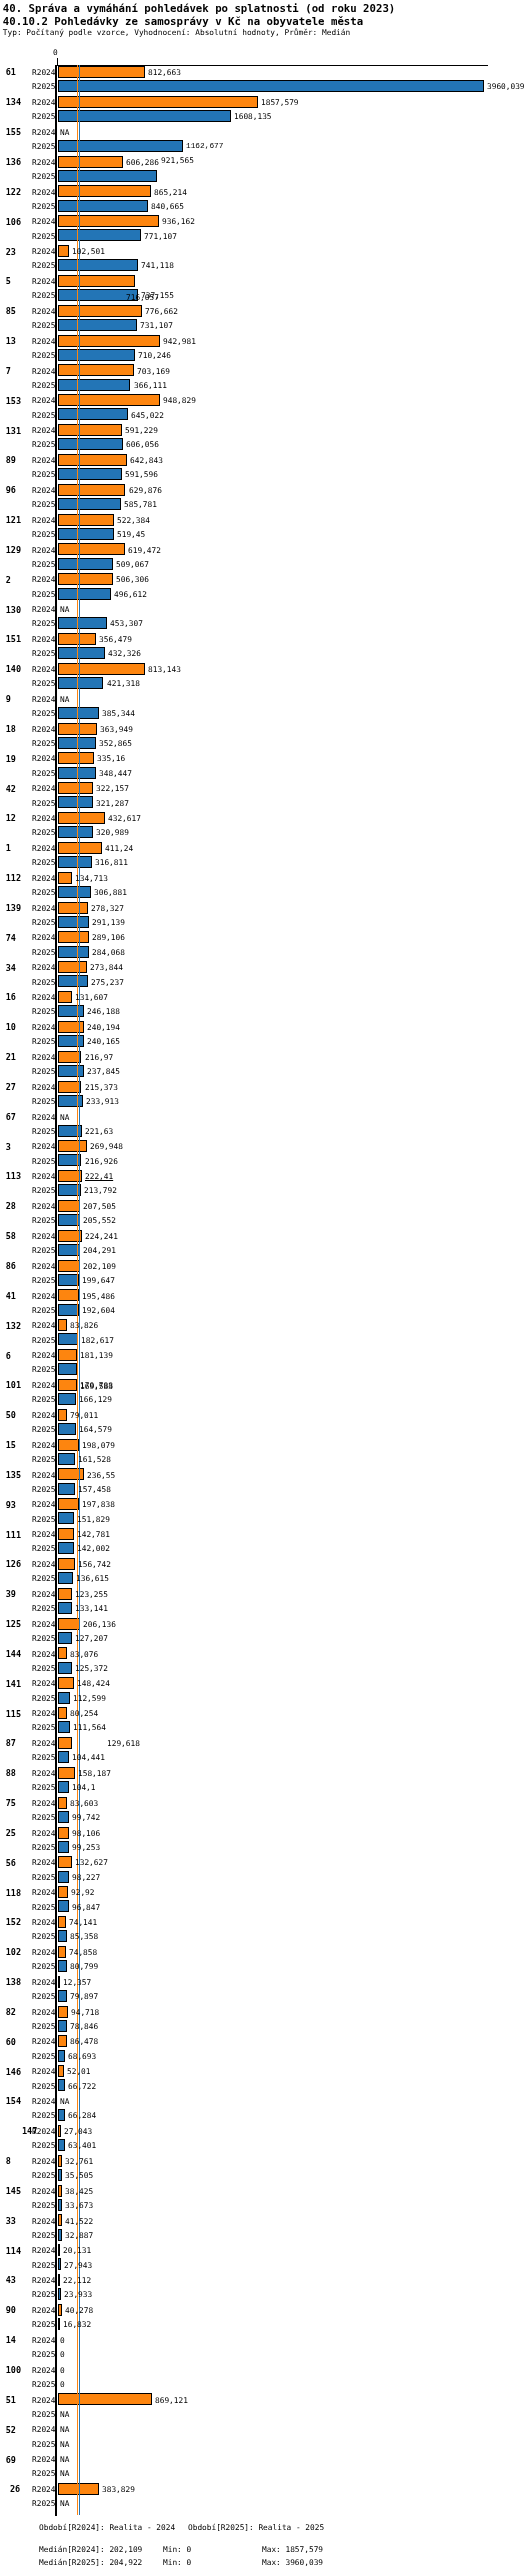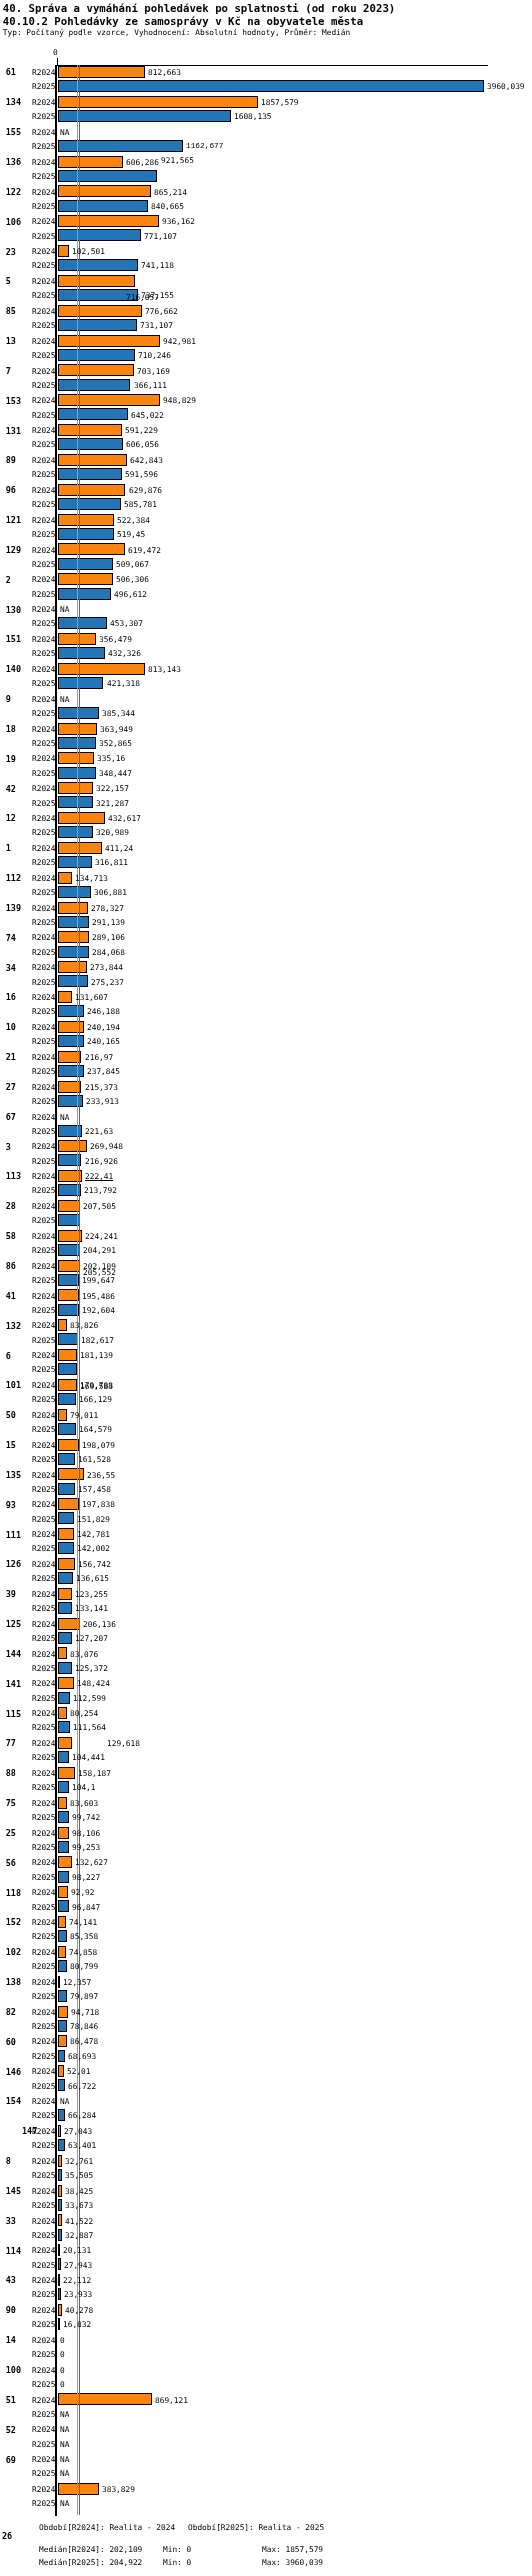--- a/index.html
+++ b/index.html
@@ -294,21 +294,21 @@
       <div class="abs vlabel" style="left: 85px; top: 1172px; text-decoration: underline;">222,41</div>
       <div class="abs slabel" style="left: 32px; top: 1186px;">R2025</div>
       <div class="abs bar" style="left: 58px; top: 1184px; width: 23px; height: 12px; background: rgb(35, 117, 182);"></div>
       <div class="abs vlabel" style="left: 84px; top: 1186px;">213,792</div>
       <div class="abs gid" style="left: 5.7px; top: 1201px;">28</div>
       <div class="abs slabel" style="left: 32px; top: 1202px;">R2024</div>
       <div class="abs bar" style="left: 58px; top: 1200px; width: 22px; height: 12px; background: rgb(253, 133, 15);"></div>
       <div class="abs vlabel" style="left: 83px; top: 1202px;">207,505</div>
       <div class="abs slabel" style="left: 32px; top: 1216px;">R2025</div>
       <div class="abs bar" style="left: 58px; top: 1214px; width: 22px; height: 12px; background: rgb(35, 117, 182);"></div>
-      <div class="abs vlabel" style="left: 83px; top: 1268px;">205,552</div>
+      <div class="abs vlabel" style="left: 83px; top: 1216px;">205,552</div>
       <div class="abs gid" style="left: 5.7px; top: 1231px;">58</div>
       <div class="abs slabel" style="left: 32px; top: 1232px;">R2024</div>
       <div class="abs bar" style="left: 58px; top: 1230px; width: 24px; height: 12px; background: rgb(253, 133, 15);"></div>
       <div class="abs vlabel" style="left: 85px; top: 1232px;">224,241</div>
       <div class="abs slabel" style="left: 32px; top: 1246px;">R2025</div>
       <div class="abs bar" style="left: 58px; top: 1244px; width: 22px; height: 12px; background: rgb(35, 117, 182);"></div>
       <div class="abs vlabel" style="left: 83px; top: 1246px;">204,291</div>
       <div class="abs gid" style="left: 5.7px; top: 1261px;">86</div>
       <div class="abs slabel" style="left: 32px; top: 1262px;">R2024</div>
       <div class="abs bar" style="left: 58px; top: 1260px; width: 22px; height: 12px; background: rgb(253, 133, 15);"></div>
@@ -414,21 +414,21 @@
       <div class="abs slabel" style="left: 32px; top: 1694px;">R2025</div>
       <div class="abs bar" style="left: 58px; top: 1692px; width: 12px; height: 12px; background: rgb(35, 117, 182);"></div>
       <div class="abs vlabel" style="left: 73px; top: 1694px;">112,599</div>
       <div class="abs gid" style="left: 5.7px; top: 1709px;">115</div>
       <div class="abs slabel" style="left: 32px; top: 1709px;">R2024</div>
       <div class="abs bar" style="left: 58px; top: 1707px; width: 8.5px; height: 12px; background: rgb(253, 133, 15);"></div>
       <div class="abs vlabel" style="left: 70px; top: 1709px;">80,254</div>
       <div class="abs slabel" style="left: 32px; top: 1723px;">R2025</div>
       <div class="abs bar" style="left: 58px; top: 1721px; width: 12px; height: 12px; background: rgb(35, 117, 182);"></div>
       <div class="abs vlabel" style="left: 73px; top: 1723px;">111,564</div>
-      <div class="abs gid" style="left: 5.7px; top: 1738px;">77</div>
+      <div class="abs gid" style="left: 5.7px; top: 1738px;">87</div>
       <div class="abs slabel" style="left: 32px; top: 1739px;">R2024</div>
       <div class="abs bar" style="left: 58px; top: 1737px; width: 14px; height: 12px; background: rgb(253, 133, 15);"></div>
       <div class="abs vlabel" style="left: 75px; top: 1739px; margin-left: 32px;">129,618</div>
       <div class="abs slabel" style="left: 32px; top: 1753px;">R2025</div>
       <div class="abs bar" style="left: 58px; top: 1751px; width: 11.4px; height: 12px; background: rgb(35, 117, 182);"></div>
       <div class="abs vlabel" style="left: 72px; top: 1753px;">104,441</div>
       <div class="abs gid" style="left: 5.7px; top: 1768px;">88</div>
       <div class="abs slabel" style="left: 32px; top: 1769px;">R2024</div>
       <div class="abs bar" style="left: 58px; top: 1767px; width: 17px; height: 12px; background: rgb(253, 133, 15);"></div>
       <div class="abs vlabel" style="left: 78px; top: 1769px;">158,187</div>
@@ -579,21 +579,21 @@
       <div class="abs gid" style="left: 5.7px; top: 2425px;">52</div>
       <div class="abs slabel" style="left: 32px; top: 2425px;">R2024</div>
       <div class="abs vlabel" style="left: 60px; top: 2425px;">NA</div>
       <div class="abs slabel" style="left: 32px; top: 2440px;">R2025</div>
       <div class="abs vlabel" style="left: 60px; top: 2440px;">NA</div>
       <div class="abs gid" style="left: 5.7px; top: 2455px;">69</div>
       <div class="abs slabel" style="left: 32px; top: 2455px;">R2024</div>
       <div class="abs vlabel" style="left: 60px; top: 2455px;">NA</div>
       <div class="abs slabel" style="left: 32px; top: 2469px;">R2025</div>
       <div class="abs vlabel" style="left: 60px; top: 2469px;">NA</div>
-      <div class="abs gid" style="left: 2px; top: 2484px; margin-top: 47px;">26</div>
+      <div class="abs gid" style="left: 10px; top: 2484px;">26</div>
       <div class="abs slabel" style="left: 32px; top: 2485px;">R2024</div>
       <div class="abs bar" style="left: 58px; top: 2483px; width: 41px; height: 12px; background: rgb(253, 133, 15);"></div>
       <div class="abs vlabel" style="left: 102px; top: 2485px;">383,829</div>
       <div class="abs slabel" style="left: 32px; top: 2499px;">R2025</div>
       <div class="abs vlabel" style="left: 60px; top: 2499px;">NA</div>
     </div>
 
   <div>
     <span class="abs footer-text" style="left:39px;top:2523px;">Období[R2024]: Realita - 2024</span>
     <span class="abs footer-text" style="left:188px;top:2523px;">Období[R2025]: Realita - 2025</span>

